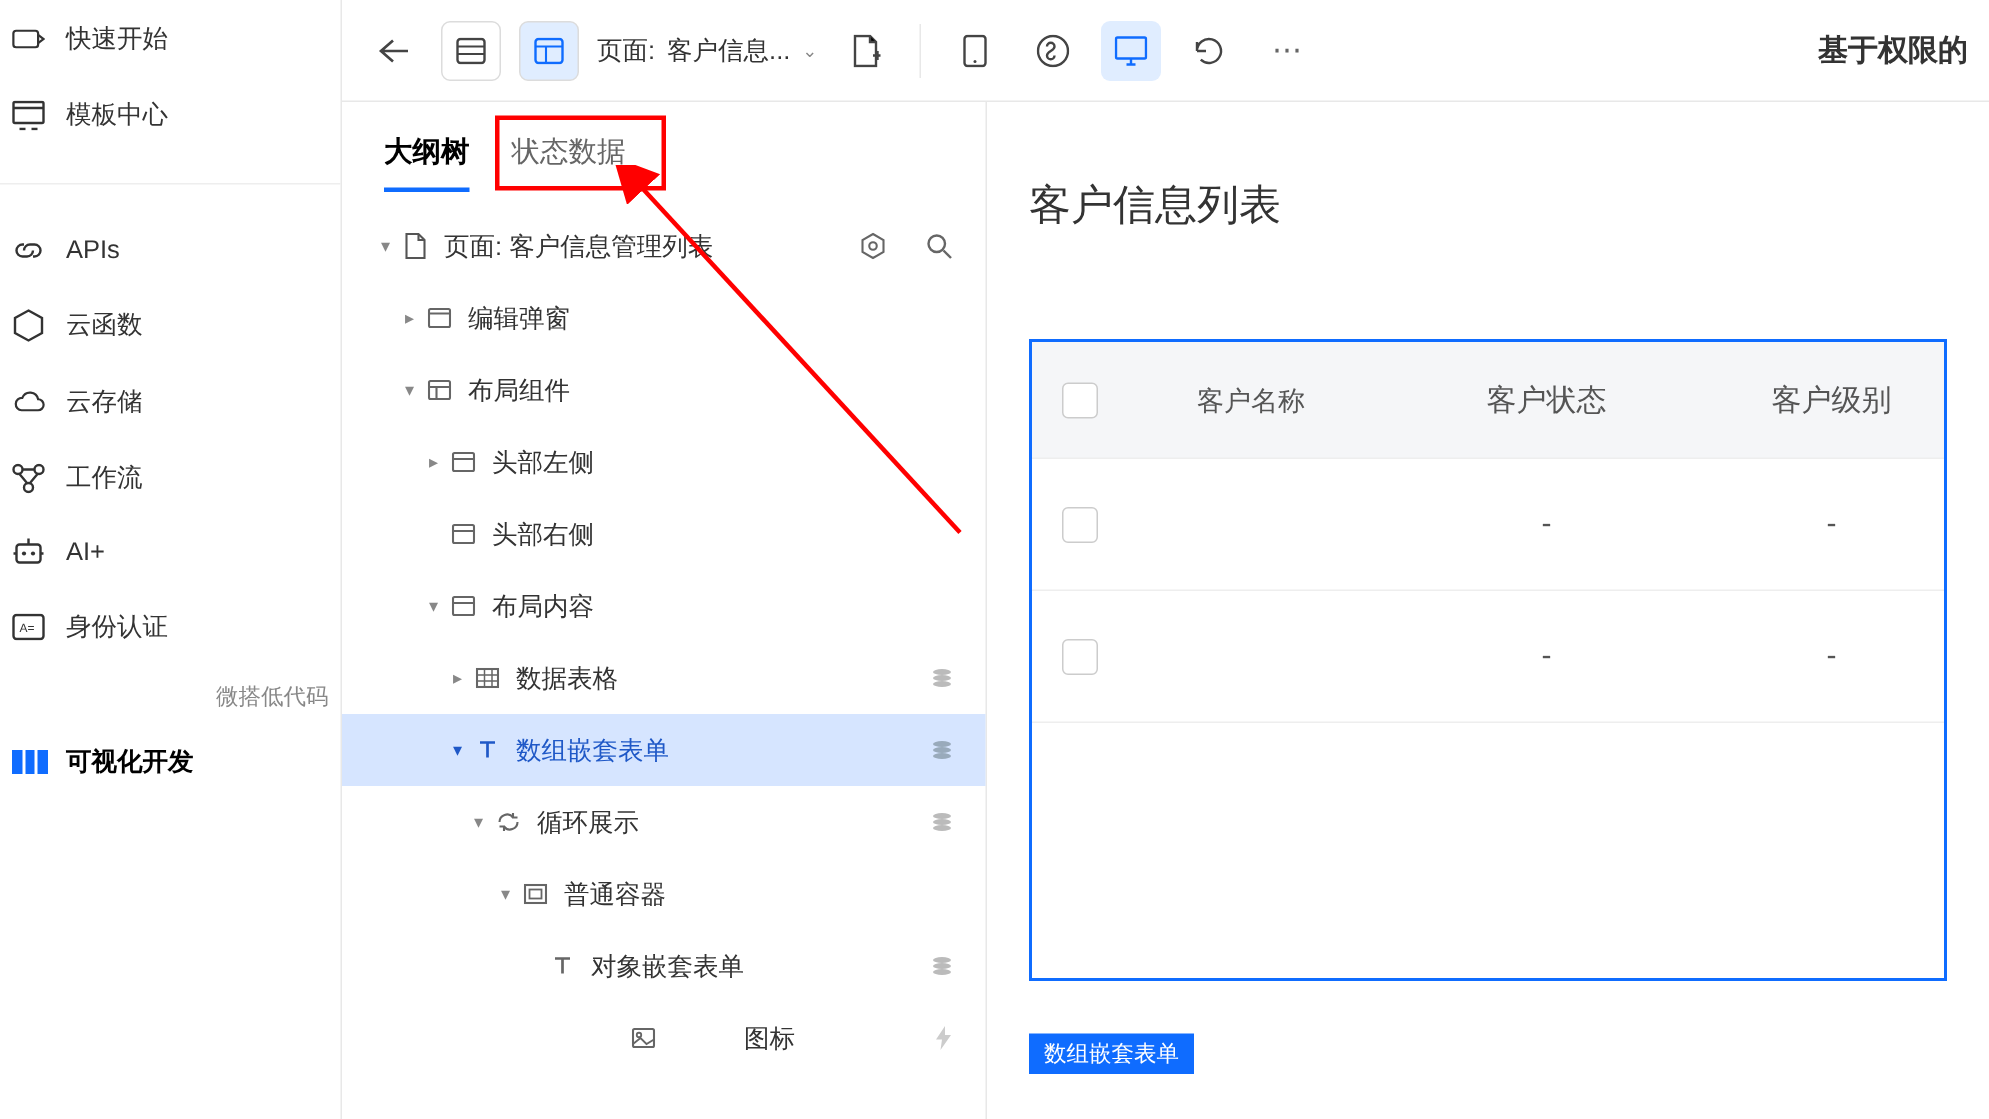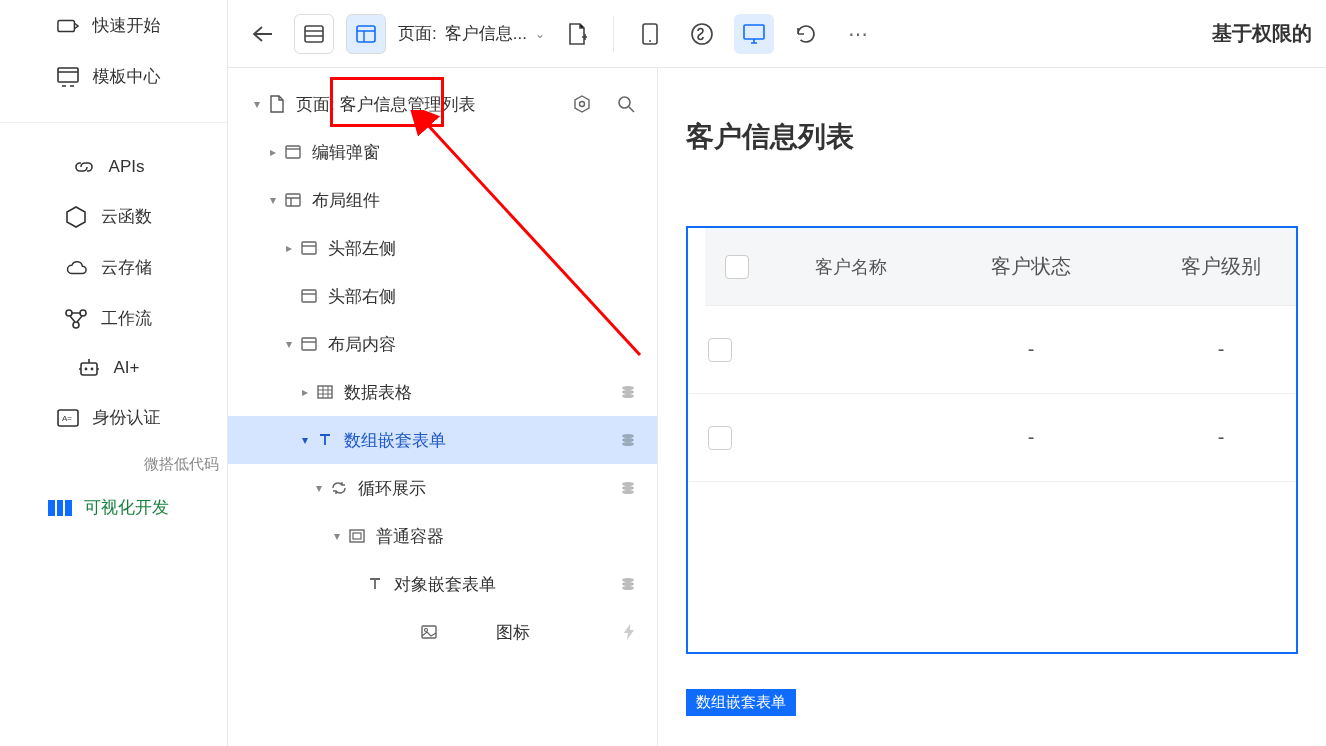--- a/index.html
+++ b/index.html
@@ -32,26 +32,25 @@
 }
 .brand-icon { width: 28px; height: 22px; margin-right: 10px; }
 .brand .more { margin-left: auto; color: #888; font-size: 18px; cursor: pointer; }
 .side-item {
   display: flex;
   align-items: center;
   padding: 14px 18px 14px 8px;
   font-size: 17px;
   color: #333;
   cursor: pointer;
-  justify-content: center;
 }
 .side-item .ic { width: 22px; height: 20px; margin-right: 14px; display:flex; align-items:center; justify-content:center; }
 .side-divider { height: 1px; background: #eee; margin: 20px 0; }
 .side-group-label { padding: 12px 8px 8px; color: #888; font-size: 15px; text-align: right; }
-.side-item.active { color: #15803d; font-weight: 400; }
+.side-item.active { color: #000000; font-weight: 700; }
 .side-item.active .bluebar { width: 24px; height: 16px; margin-right: 12px; display:flex; gap:2px; }
 .side-item.active .bluebar span { background:#0f6cff; flex:1; }
 
 
 .topbar {
   position: absolute;
   left: 228px; top: 0; right: 0;
   height: 68px;
   border-bottom: 1px solid #e8e8e8;
   display: flex;
@@ -129,34 +128,34 @@
 .pad7b { padding-left: 124px; gap: 48px; }
 .outline-toolicons { margin-left: auto; display: flex; gap: 26px; color: #666; }
 
 
 .canvas {
   position: absolute;
   left: 658px; top: 68px; right: 0; bottom: 0;
   background: #fff;
   padding: 50px 28px 0;
 }
-.canvas-title { font-size: 28px; font-weight: 700; }
+.canvas-title { font-size: 28px; font-weight: 400; }
 .table-wrap {
   margin-top: 70px;
   border: 2px solid #0f6cff;
   background: #fff;
 }
 .thead-row, .tbody-row {
   display: grid;
   grid-template-columns: 90px 1fr 210px 170px;
   align-items: center;
   height: 88px;
   border-bottom: 1px solid #eee;
 }
-.thead-row { background: #f5f6f8; height: 78px; font-size: 18px; color: #555; margin-left: 17px; }
+.thead-row { background: #f5f6f8; height: 78px; font-size: 18px; color: #555; }
 .cell { padding-left: 20px; display:flex; align-items:center; height:100%; }
 .cb { width: 24px; height: 24px; border: 1px solid #ccc; border-radius: 4px; background:#fff; }
 .dash { text-align:center; justify-content:center; font-size: 20px; color: #555; }
 .sel-chip {
   position: absolute;
   bottom: 30px;
   background: #0f6cff;
   color: #fff;
   font-size: 15px;
   padding: 4px 10px;
@@ -322,20 +321,24 @@
   <span class="tb-btn">
     <svg width="22" height="22" viewBox="0 0 22 22">
         <path d="M3 11a8 8 0 1 1 2.5 5.8M3 11V5m0 6h6" fill="none" stroke="#444" stroke-width="1.6"></path>
       </svg>
   </span>
   <span class="tb-btn" style="font-size:20px;color:#666;">⋯</span>
   <div class="topbar-right">基于权限的</div>
 </div>
 
 <div class="outline-panel">
+  <div class="outline-tabs">
+    <div class="outline-tab active">大纲树</div>
+    <div class="outline-tab">状态数据</div>
+  </div>
 
   <div class="outline-body">
     <div class="tree-row pad1">
       <span class="caret">▾</span>
       <span class="ic">
           <svg width="16" height="18" viewBox="0 0 16 18">
             <path d="M2 1h8l4 4v12H2z" fill="none" stroke="#555" stroke-width="1.4"></path>
             <path d="M10 1v4h4" fill="none" stroke="#555" stroke-width="1.4"></path>
           </svg>
         </span>

